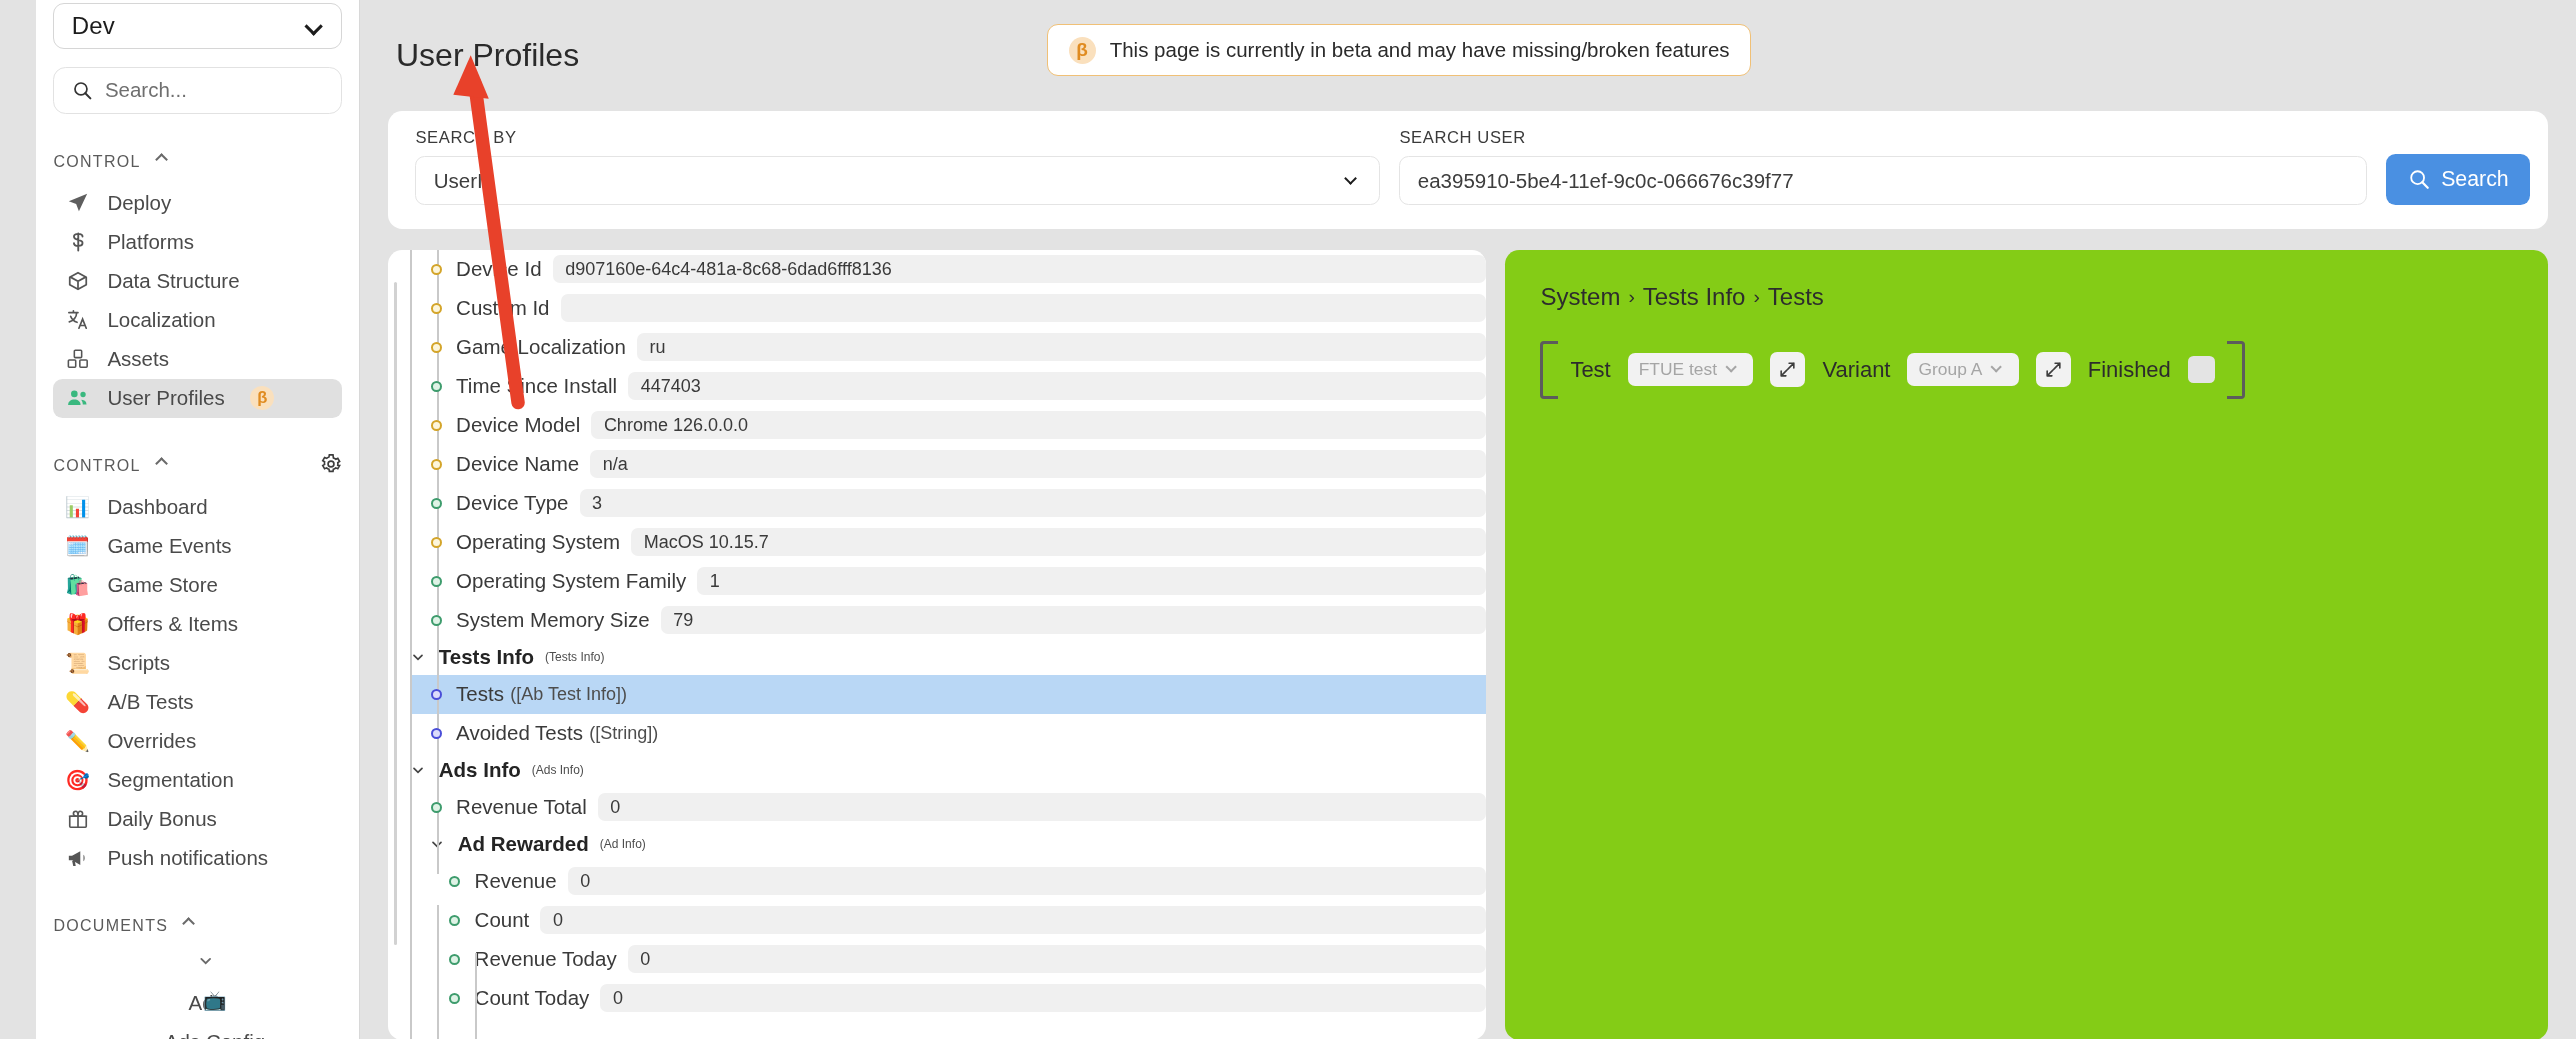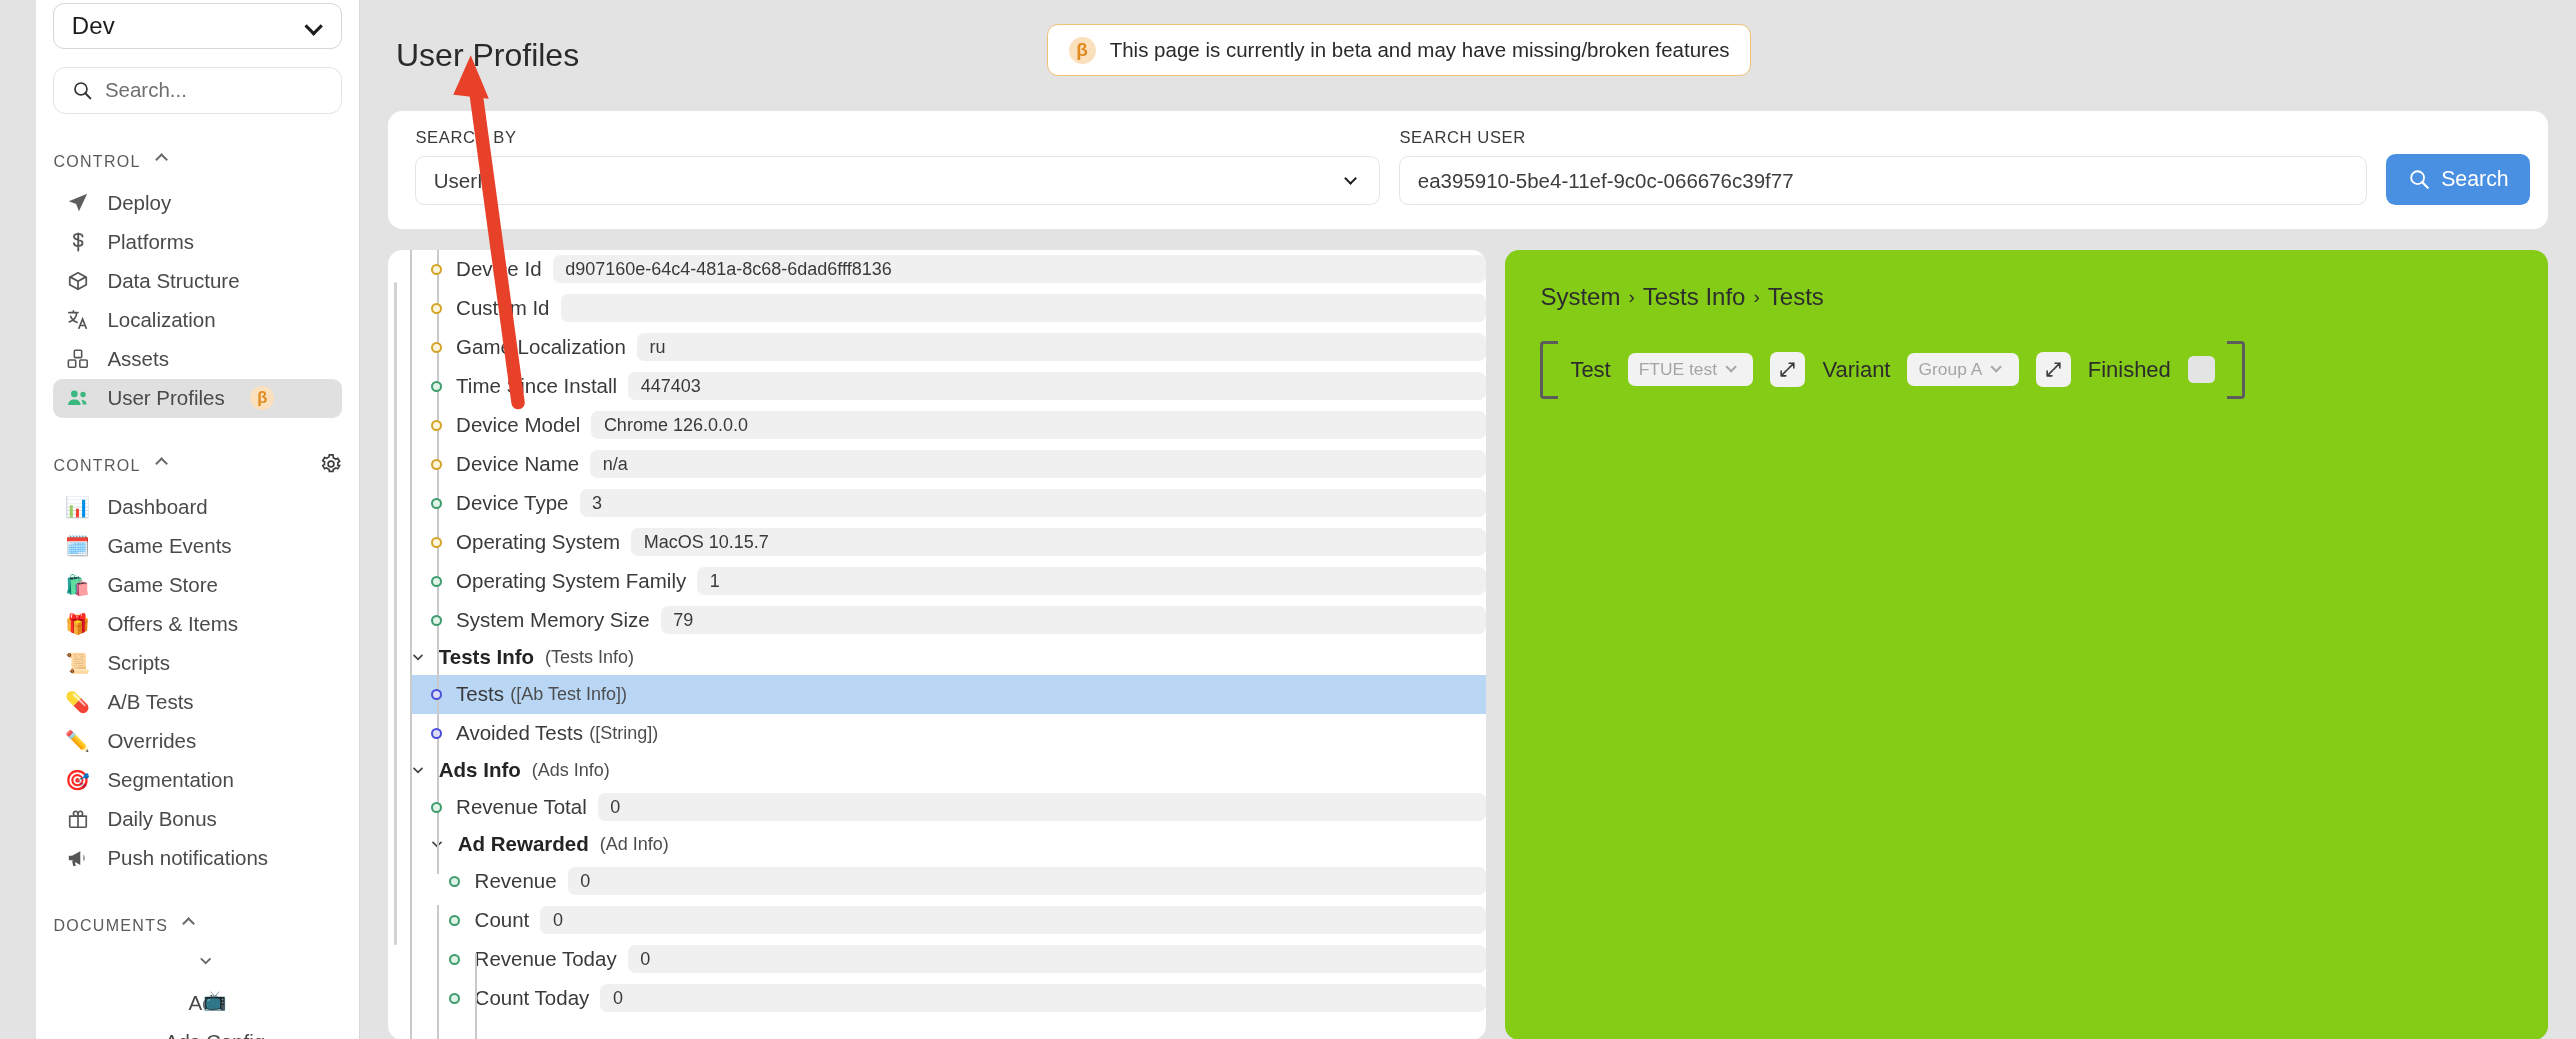--- a/index.html
+++ b/index.html
@@ -147,21 +147,21 @@
   .val {
     flex: 1; height: 28px; background: #f0f0f0; border-radius: 7.1px;
     display: flex; align-items: center; padding: 0 12.6px;
     font-size: 18px; color: #3a3a3a; margin-left: 11px;
     overflow: hidden; white-space: nowrap;
   }
   .grow-head {
     display: flex; align-items: center; gap: 11px; height: 35px;
   }
   .grow-head .nm { font-size: 20.5px; font-weight: 700; color: #242424; }
-  .grow-head .ty { font-size: 18px; color: #4d4d4d; }
+  .grow-head .ty { font-size: 12px; color: #4d4d4d; }
   .ty-inline { font-size: 18px; color: #4d4d4d; margin-left: 6.3px; }
   .guide {
     position: absolute; width: 1.6px; background: #c9c9c9;
   }
 
   .detail-card {
     flex: 1; background: #84cc16; border-radius: 14.2px; height: 790px;
     padding: 33px 35px;
   }
   .crumb { font-size: 24px; color: #2d2d2d; display: flex; align-items: center; gap: 8px;}

